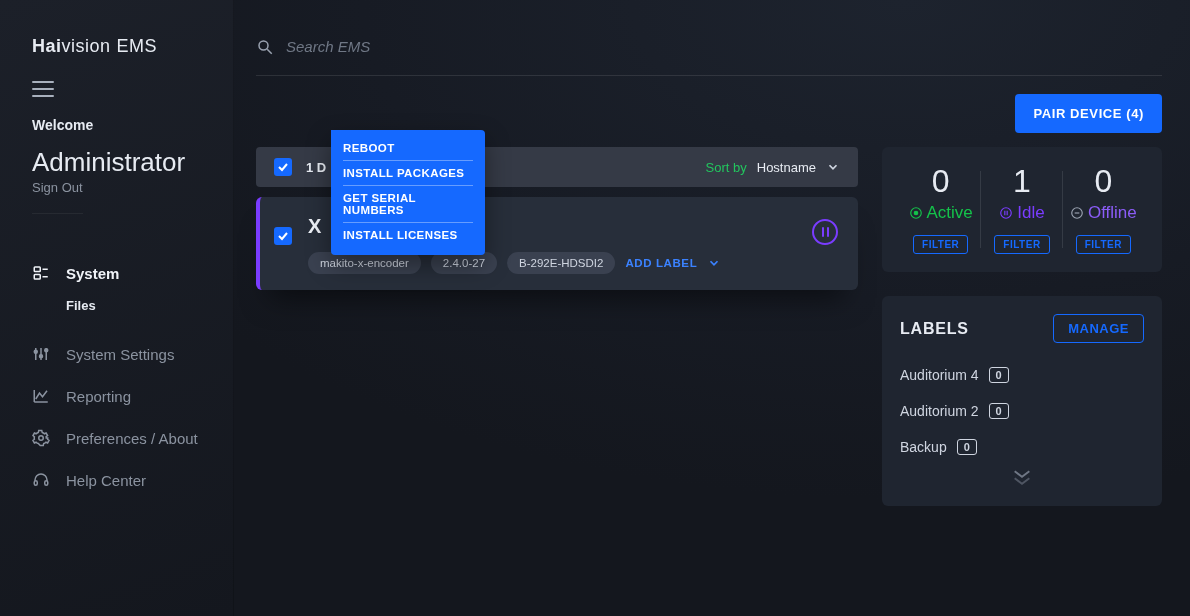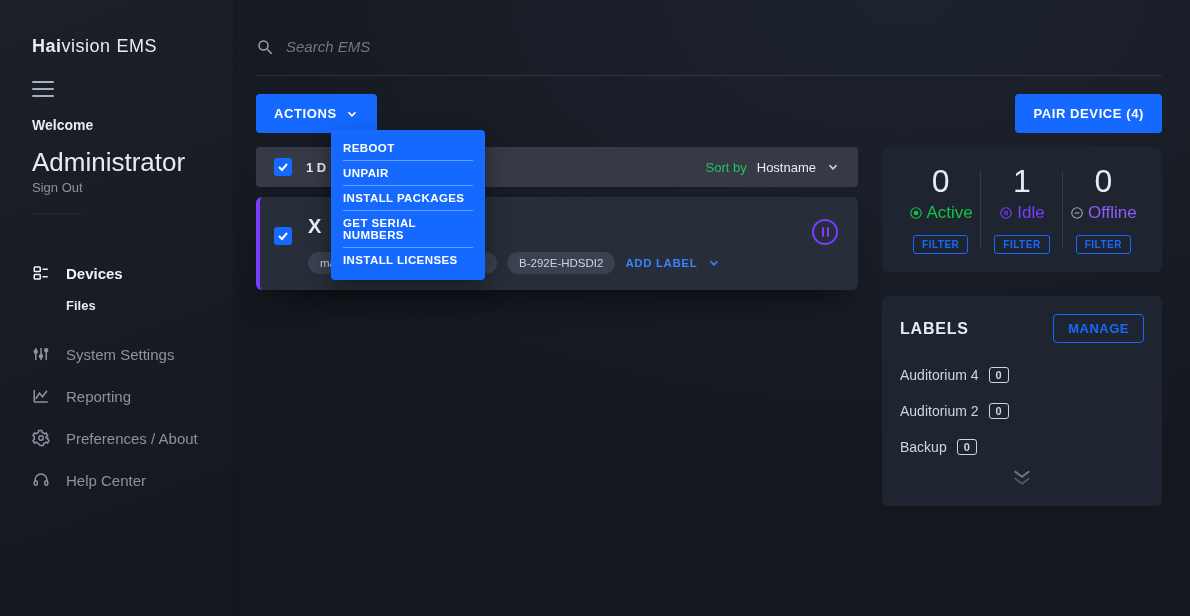--- a/index.html
+++ b/index.html
@@ -227,21 +227,21 @@
   <nav class="nav">
     <div class="nav-item active">
       <span class="ico">
         <svg viewBox="0 0 24 24" fill="none" stroke="currentColor" stroke-width="2">
             <rect x="3" y="4" width="8" height="6" rx="1"></rect>
             <rect x="3" y="14" width="8" height="6" rx="1"></rect>
             <line x1="14" y1="7" x2="21" y2="7"></line>
             <line x1="14" y1="17" x2="21" y2="17"></line>
           </svg>
       </span>
-      <span>Devices</span>
+      <span>System</span>
     </div>
     <div class="nav-sub">
       <span>Files</span>
     </div>
 
     <div class="nav-item">
       <span class="ico">
         <svg viewBox="0 0 24 24" fill="none" stroke="currentColor" stroke-width="2">
             <line x1="5" y1="4" x2="5" y2="20"></line>
             <line x1="12" y1="4" x2="12" y2="20"></line>
@@ -294,30 +294,23 @@
     <span class="ico">
       <svg viewBox="0 0 24 24" width="18" height="18" fill="none" stroke="#9aa2b0" stroke-width="2">
           <circle cx="10" cy="10" r="6"></circle>
           <line x1="15" y1="15" x2="21" y2="21"></line>
         </svg>
     </span>
     <input type="text" placeholder="Search EMS" style="">
   </div>
 
   <div class="toolbar">
-    <button class="btn withchev">
-      <span>Actions</span>
-      <svg class="svg-chev-down" viewBox="0 0 24 24" fill="none" stroke="#fff" stroke-width="3">
-          <polyline points="6 9 12 15 18 9"></polyline>
-        </svg>
-    </button>
 
     <div class="dropdown">
       <div class="ditem">REBOOT</div>
-      <div class="ditem">UNPAIR</div>
       <div class="ditem">INSTALL PACKAGES</div>
       <div class="ditem">GET SERIAL NUMBERS</div>
       <div class="ditem">INSTALL LICENSES</div>
     </div>
 
     <div class="spacer"></div>
     <button class="btn">Pair Device (4)</button>
   </div>
 
   <div class="content">

